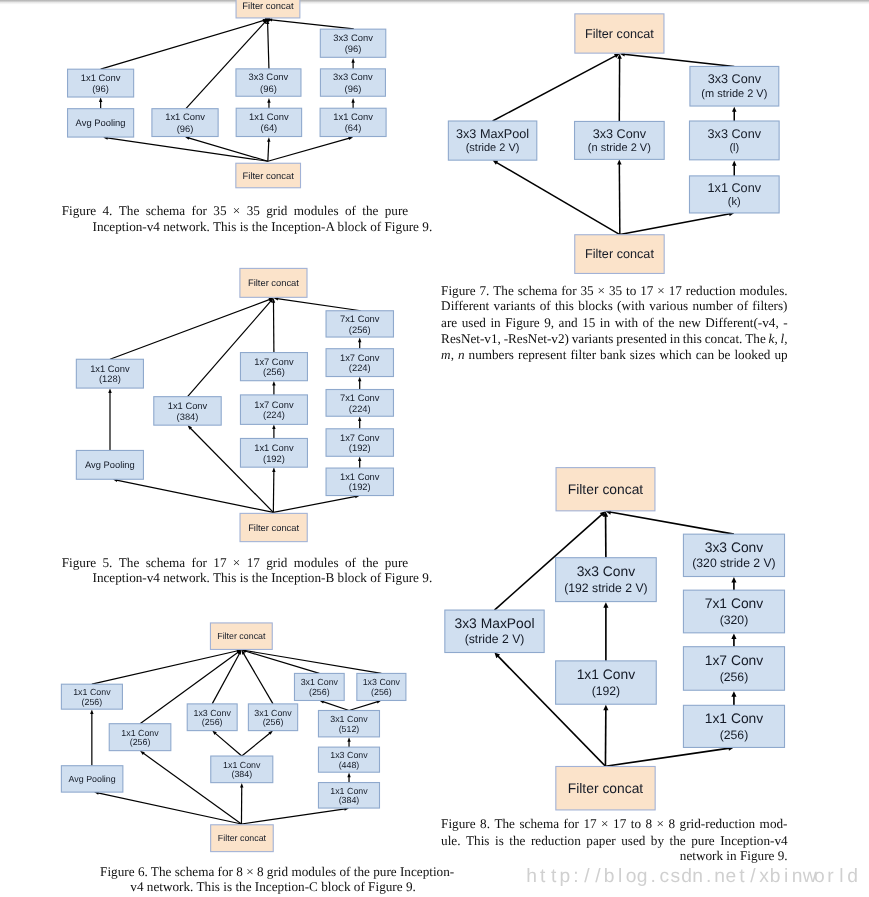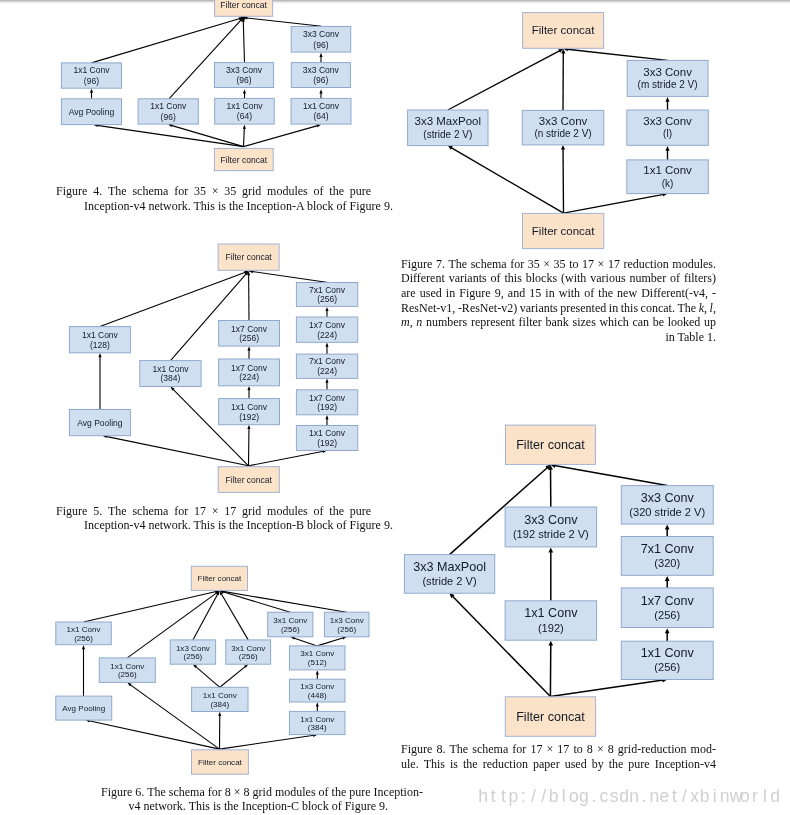--- a/index.html
+++ b/index.html
@@ -438,21 +438,21 @@
           <span class="cw"><span>×</span></span>
           <span class="cw"><span>17</span></span>
           <span class="cw"><span>grid</span></span>
           <span class="cw"><span>modules</span></span>
           <span class="cw"><span>of</span></span>
           <span class="cw"><span>the</span></span>
           <span class="cw"><span>pure</span></span>
         </div>
         <div class="cap-line"><span class="cw"><span>Inception-v4</span></span> <span class="cw"><span>network.</span></span> <span class="cw"><span>This</span></span> <span class="cw"><span>is</span></span> <span class="cw"><span>the</span></span> <span class="cw"><span>Inception-B</span></span> <span class="cw"><span>block</span></span> <span class="cw"><span>of</span></span> <span class="cw"><span>Figure</span></span> <span class="cw"><span>9.</span></span></div>
       </div>
-      <div class="caption" style="left: 73px; top: 784.8px; width: 315px; font-size: 12px; line-height: 14.4px; color: rgb(17, 17, 17);">
+      <div class="caption" style="left: 63px; top: 784.8px; width: 315px; font-size: 12px; line-height: 14.4px; color: rgb(17, 17, 17);">
         <div class="cap-line"><span class="cw"><span>Figure</span></span> <span class="cw"><span>6.</span></span> <span class="cw"><span>The</span></span> <span class="cw"><span>schema</span></span> <span class="cw"><span>for</span></span> <span class="cw"><span>8</span></span> <span class="cw"><span>×</span></span> <span class="cw"><span>8</span></span> <span class="cw"><span>grid</span></span> <span class="cw"><span>modules</span></span> <span class="cw"><span>of</span></span> <span class="cw"><span>the</span></span> <span class="cw"><span>pure</span></span> <span class="cw"><span>Inception-</span></span></div>
         <div class="cap-line"><span class="cw"><span>v4</span></span> <span class="cw"><span>network.</span></span> <span class="cw"><span>This</span></span> <span class="cw"><span>is</span></span> <span class="cw"><span>the</span></span> <span class="cw"><span>Inception-C</span></span> <span class="cw"><span>block</span></span> <span class="cw"><span>of</span></span> <span class="cw"><span>Figure</span></span> <span class="cw"><span>9.</span></span></div>
       </div>
       <div class="caption" style="left: 401px; top: 256.5px; width: 315px; font-size: 12px; line-height: 14.7px; color: rgb(17, 17, 17);">
         <div class="cap-just">
           <span class="cw"><span>Figure</span></span>
           <span class="cw"><span>7.</span></span>
           <span class="cw"><span>The</span></span>
           <span class="cw"><span>schema</span></span>
           <span class="cw"><span>for</span></span>
@@ -513,21 +513,20 @@
           <span class="cw"><span>represent</span></span>
           <span class="cw"><span>filter</span></span>
           <span class="cw"><span>bank</span></span>
           <span class="cw"><span>sizes</span></span>
           <span class="cw"><span>which</span></span>
           <span class="cw"><span>can</span></span>
           <span class="cw"><span>be</span></span>
           <span class="cw"><span>looked</span></span>
           <span class="cw"><span>up</span></span>
         </div>
-        <div class="cap-line"><span class="cw"><span>in</span></span> <span class="cw"><span>Table</span></span> <span class="cw"><span>1.</span></span></div>
       </div>
       <div class="caption" style="left: 401px; top: 742px; width: 315px; font-size: 12px; line-height: 14.7px; color: rgb(17, 17, 17);">
         <div class="cap-just">
           <span class="cw"><span>Figure</span></span>
           <span class="cw"><span>8.</span></span>
           <span class="cw"><span>The</span></span>
           <span class="cw"><span>schema</span></span>
           <span class="cw"><span>for</span></span>
           <span class="cw"><span>17</span></span>
           <span class="cw"><span>×</span></span>
@@ -545,16 +544,17 @@
           <span class="cw"><span>is</span></span>
           <span class="cw"><span>the</span></span>
           <span class="cw"><span>reduction</span></span>
           <span class="cw"><span>paper</span></span>
           <span class="cw"><span>used</span></span>
           <span class="cw"><span>by</span></span>
           <span class="cw"><span>the</span></span>
           <span class="cw"><span>pure</span></span>
           <span class="cw"><span>Inception-v4</span></span>
         </div>
+        <div class="cap-line"><span class="cw"><span>network</span></span> <span class="cw"><span>in</span></span> <span class="cw"><span>Figure</span></span> <span class="cw"><span>9.</span></span></div>
       </div>
     </div>
   <div id="watermark" style="left: 478.2px; top: 785.6px; font-size: 17.5px; color: rgb(208, 208, 208);"><span style="width: 10.07px;">h</span><span style="width: 10.07px;">t</span><span style="width: 10.07px;">t</span><span style="width: 10.07px;">p</span><span style="width: 10.07px;">:</span><span style="width: 10.07px;">/</span><span style="width: 10.07px;">/</span><span style="width: 10.07px;">b</span><span style="width: 10.07px;">l</span><span style="width: 10.07px;">o</span><span style="width: 10.07px;">g</span><span style="width: 10.07px;">.</span><span style="width: 10.07px;">c</span><span style="width: 10.07px;">s</span><span style="width: 10.07px;">d</span><span style="width: 10.07px;">n</span><span style="width: 10.07px;">.</span><span style="width: 10.07px;">n</span><span style="width: 10.07px;">e</span><span style="width: 10.07px;">t</span><span style="width: 10.07px;">/</span><span style="width: 10.07px;">x</span><span style="width: 10.07px;">b</span><span style="width: 10.07px;">i</span><span style="width: 10.07px;">n</span><span style="width: 10.07px;">w</span><span style="width: 10.07px;">o</span><span style="width: 10.07px;">r</span><span style="width: 10.07px;">l</span><span style="width: 10.07px;">d</span></div>
 </div>
 
 </body></html>

